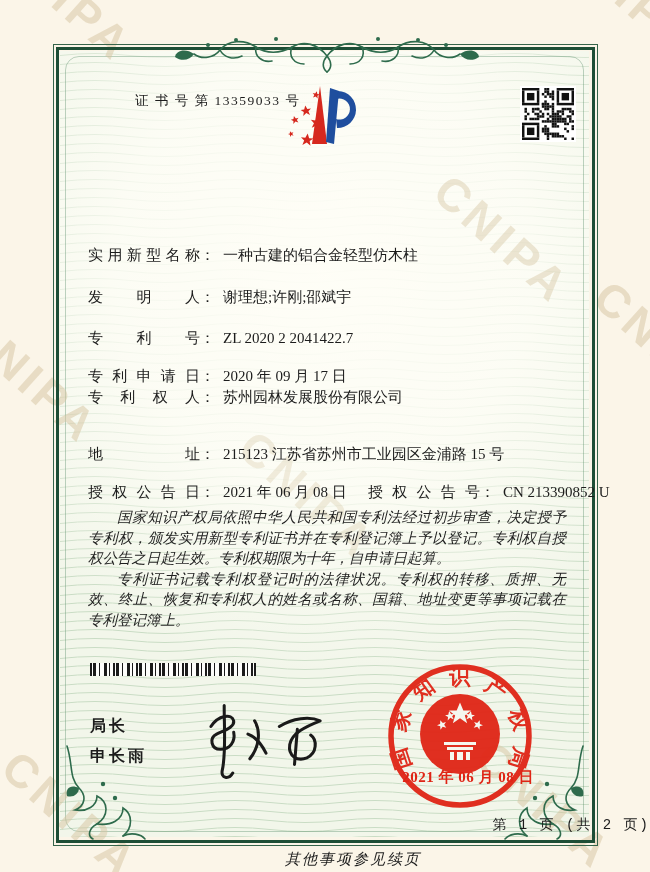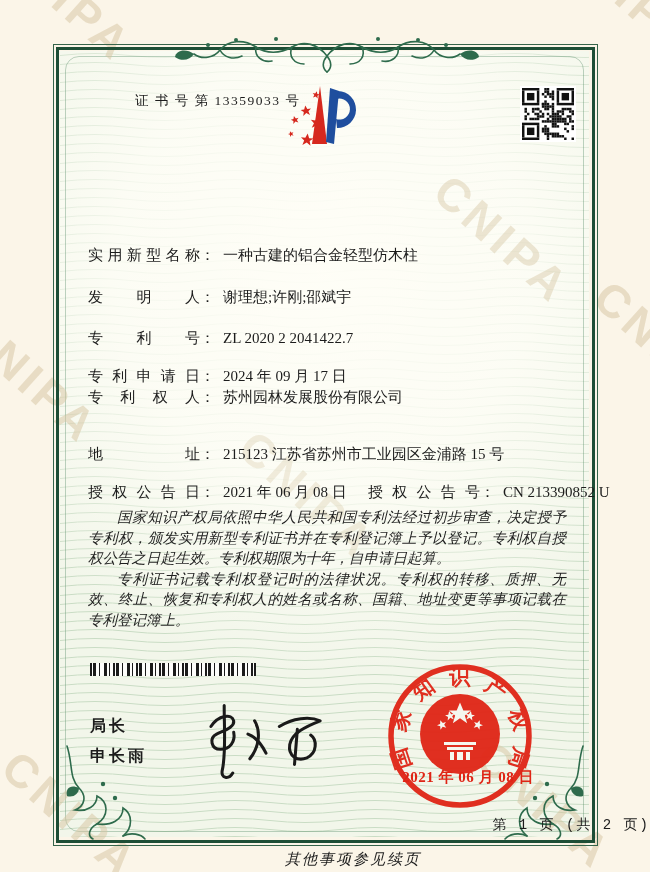--- a/index.html
+++ b/index.html
@@ -287,21 +287,21 @@
     <div class="frow r2">
       <span class="flabel">发明人</span><span>：</span><span class="fvalue">谢理想;许刚;邵斌宇</span>
     </div>
     <div class="frow r1">
       <span class="flabel">实用新型名称</span><span>：</span><span class="fvalue">一种古建的铝合金轻型仿木柱</span>
     </div>
     <div class="frow r3">
       <span class="flabel">专利号</span><span>：</span><span class="fvalue">ZL 2020 2 2041422.7</span>
     </div>
     <div class="frow r4">
-      <span class="flabel">专利申请日</span><span>：</span><span class="fvalue">2024 年 09 月 17 日</span>
+      <span class="flabel">专利申请日</span><span>：</span><span class="fvalue">2020 年 09 月 17 日</span>
     </div>
     <div class="frow r5">
       <span class="flabel">专利权人</span><span>：</span><span class="fvalue">苏州园林发展股份有限公司</span>
     </div>
     <div class="frow r6">
       <span class="flabel">地址</span><span>：</span><span class="fvalue">215123 江苏省苏州市工业园区金浦路 15 号</span>
     </div>
     <div class="frow r7">
       <span class="flabel">授权公告日</span><span>：</span><span class="fvalue">2021 年 06 月 08 日</span>
       <span class="g2">

